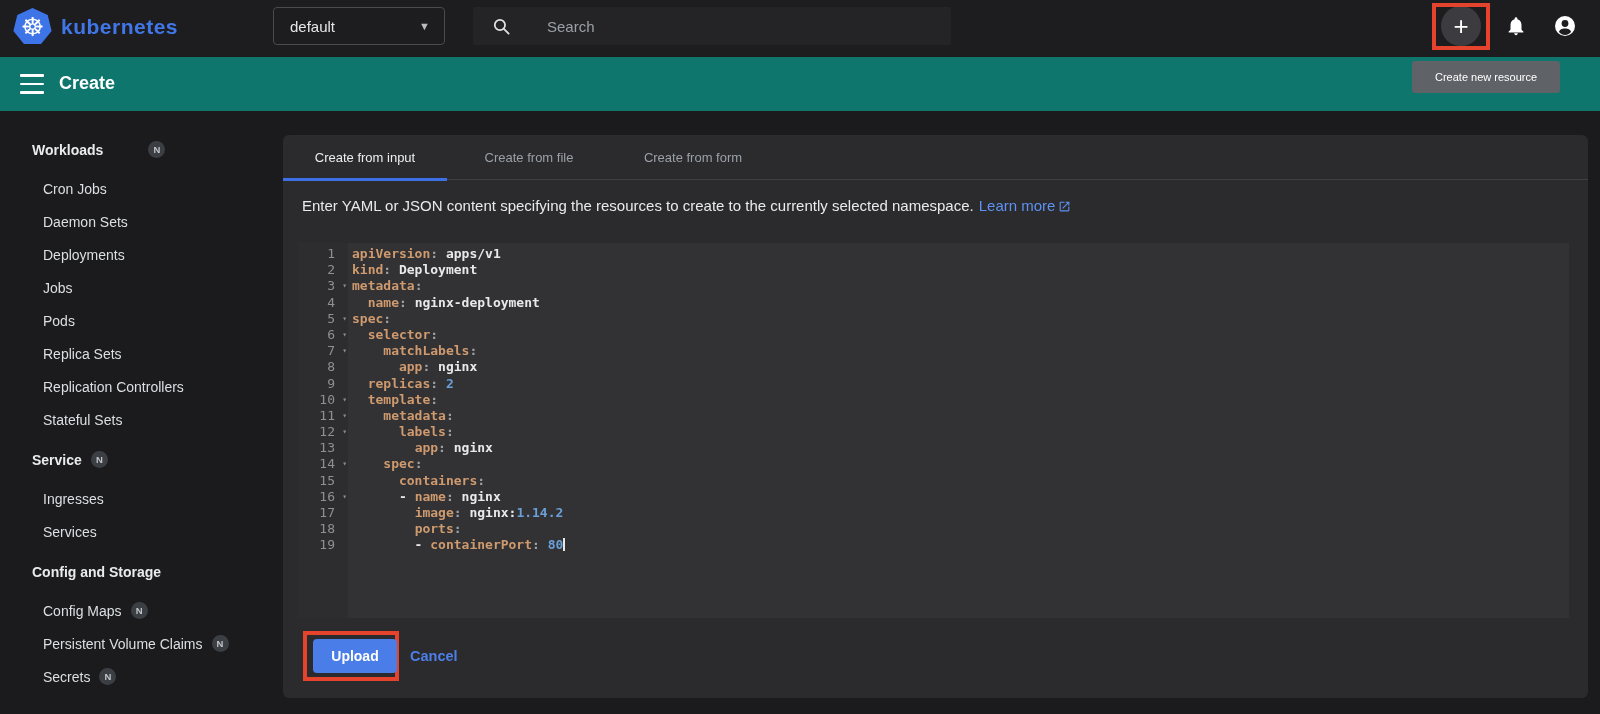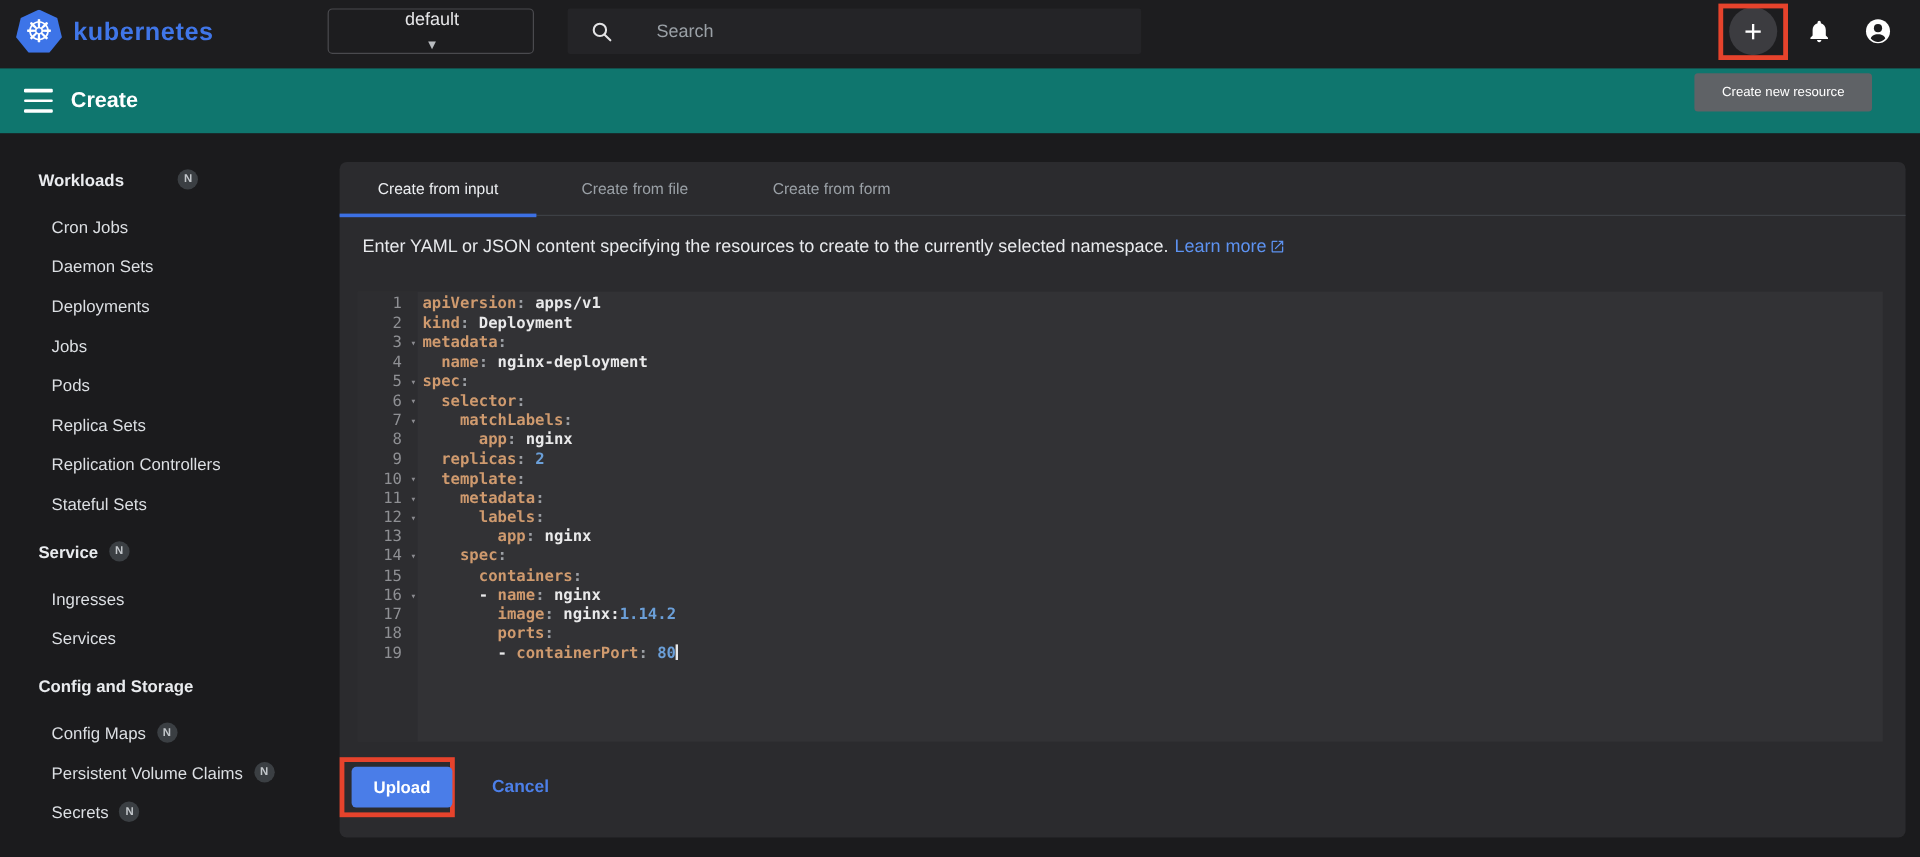--- a/index.html
+++ b/index.html
@@ -9,21 +9,21 @@
   
   #topbar { position:absolute; left:0; top:0; width:1600px; height:57px; background:#1d1d1f; }
   #logo { position:absolute; left:13px; top:8px; width:39px; height:37px; background:#3d74e8;
           clip-path:polygon(50% 0%, 89% 19%, 99% 62%, 72% 97%, 28% 97%, 1% 62%, 11% 19%);
           display:flex; align-items:center; justify-content:center; }
   #logo span { color:#fff; font-size:26px; line-height:1; font-family:"DejaVu Sans", sans-serif; }
   #brand { position:absolute; left:61px; top:15px; font-size:21px; font-weight:bold;
            color:#4076e8; letter-spacing:.5px; }
   #ns-select { position:absolute; left:273px; top:7px; width:172px; height:38px;
                border:1px solid #4a4a4e; border-radius:4px; display:flex; align-items:center;
-               padding:0 14px 0 16px; cursor:pointer;flex-direction:column; }
+               padding:0 14px 0 16px; cursor:pointer; }
   #ns-select .val { color:#e6e6e8; font-size:15px; flex:1; }
   #ns-select .caret { color:#b9bcc0; font-size:11px; }
   #searchbar { position:absolute; left:473px; top:7px; width:478px; height:38px;
                background:#242427; border-radius:2px; display:flex; align-items:center; }
   #searchbar svg { margin-left:19px; }
   #searchbar .ph { color:#9aa0a6; font-size:15px; margin-left:36px;text-align:center; }
   .topicon { position:absolute; top:6px; width:40px; height:40px; border-radius:50%;
              display:flex; align-items:center; justify-content:center; cursor:pointer; }
   #add-btn { left:1441px; background:#3c3c40; color:#fff; font-size:26px; font-weight:400; }
   #bell-btn { left:1496px; }
@@ -77,21 +77,21 @@
          padding-right:13px; font-weight:400; }
   .gut .fold { position:absolute; right:1px; top:0; font-size:8px; color:#8b8b90; }
   .code { flex:1; white-space:pre; padding-left:4px; font-weight:bold; color:#e9e9ea; }
   .tk-key { color:#cf9a6e;margin-top:16px; }
   .tk-punc { color:#9da0a5; }
   .tk-val { color:#e9e9ea; }
   .tk-num { color:#6b9fd8; }
   .cursor { display:inline-block; width:2px; height:13px; background:#e8e8e8; vertical-align:-2px; }
 
   
-  #anno-upload { left:0; top:496px; width:96px; height:50px; }
+  #anno-upload { left:20px; top:496px; width:96px; height:50px; }
   #upload-btn { position:absolute; left:6px; top:4px; width:84px; height:34px;
                 background:#4a7de8; border:none; border-radius:4px; color:#fff;
                 font-size:14px; font-weight:bold; font-family:"Liberation Sans", sans-serif;
                 cursor:pointer; }
   #cancel-btn { position:absolute; left:127px; top:513px; color:#4c7fe8; font-size:14.5px;
                 font-weight:bold; cursor:pointer; }
 </style>
 </head>
 <body>
 

